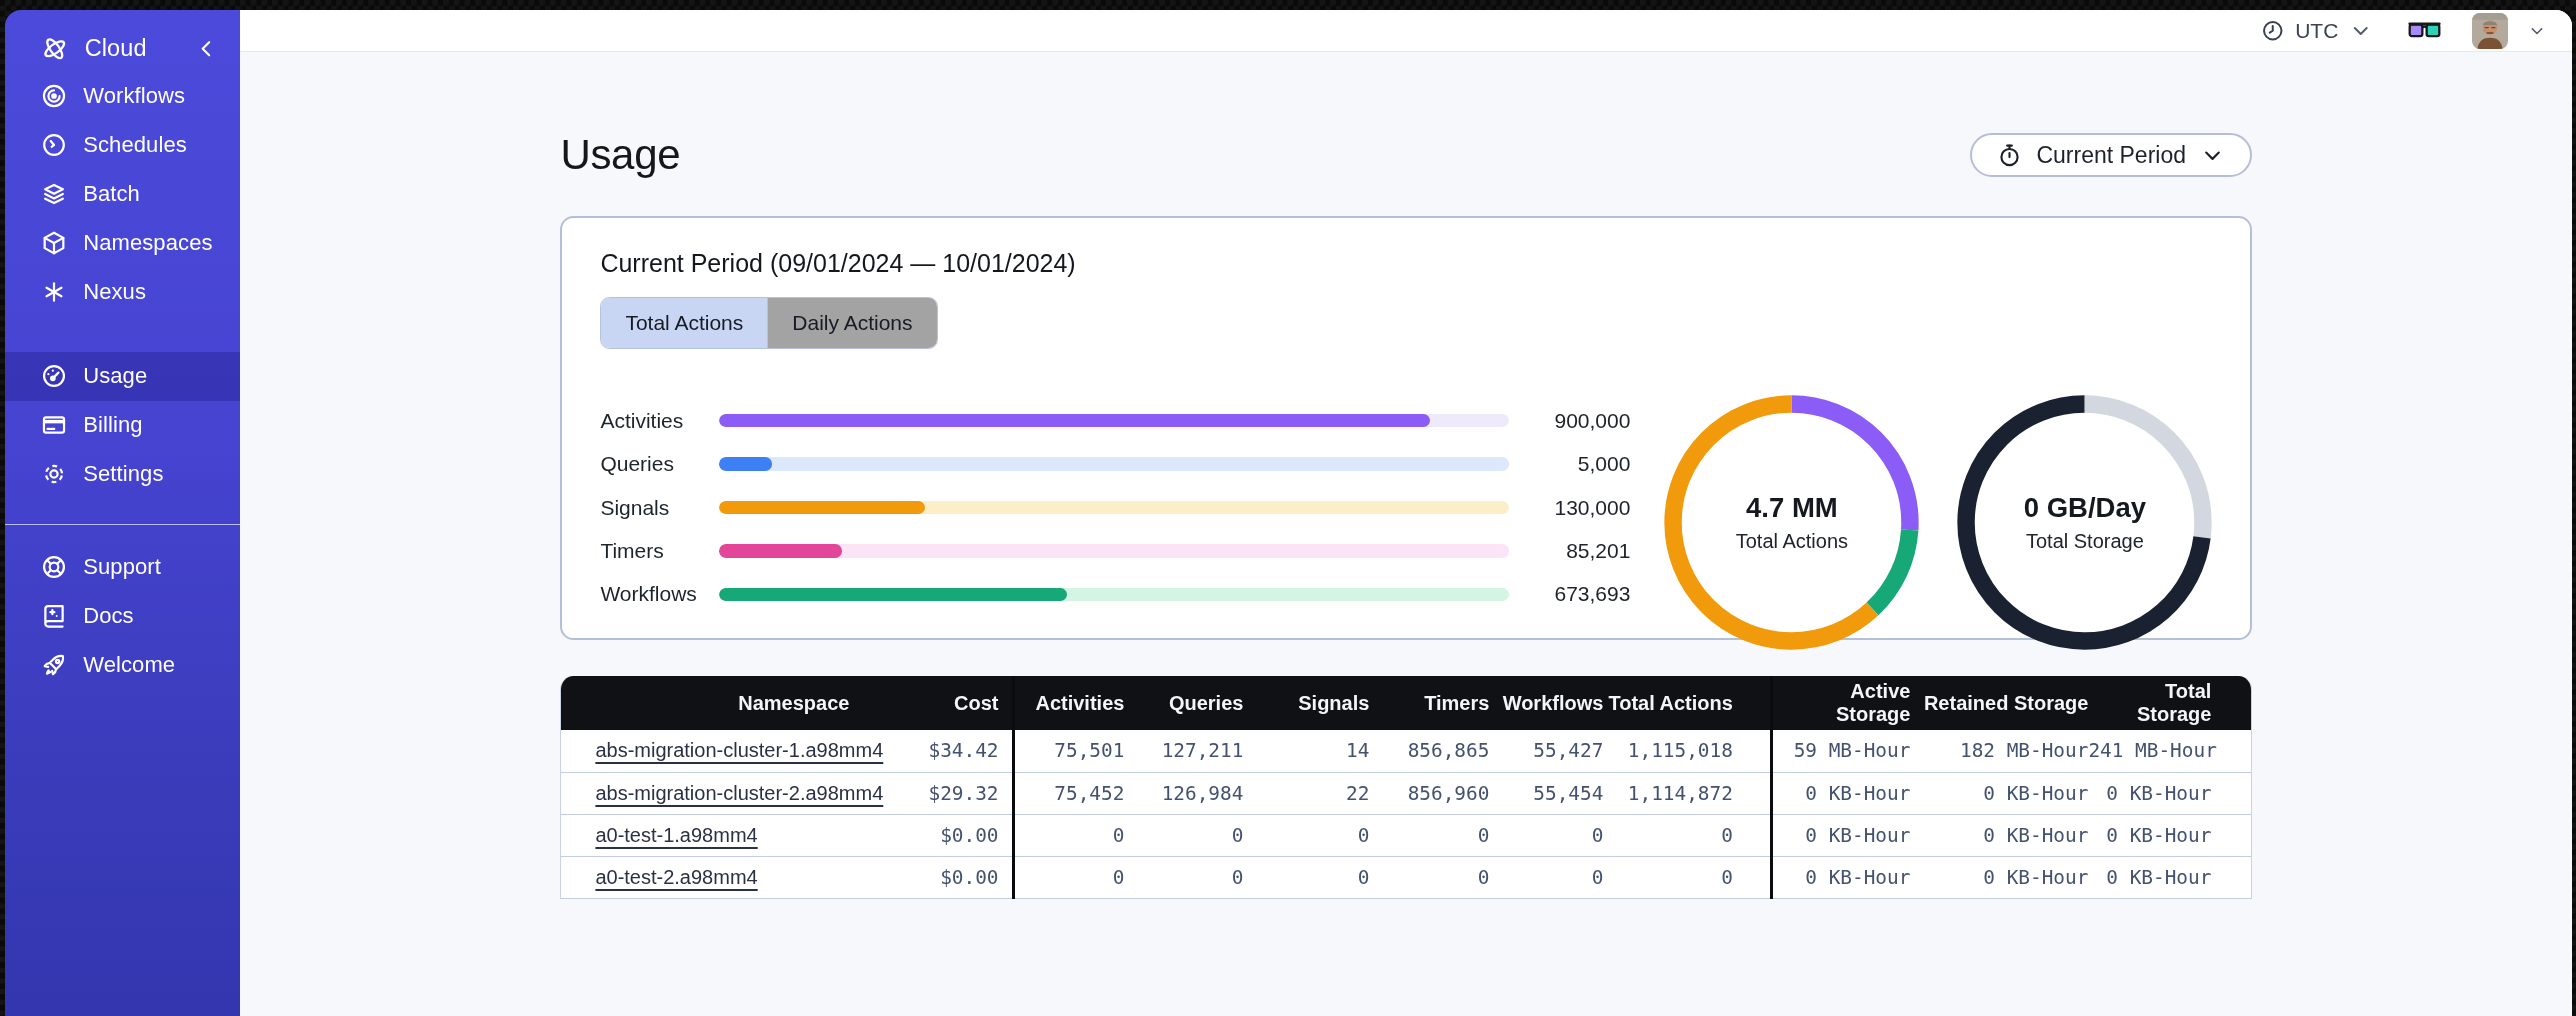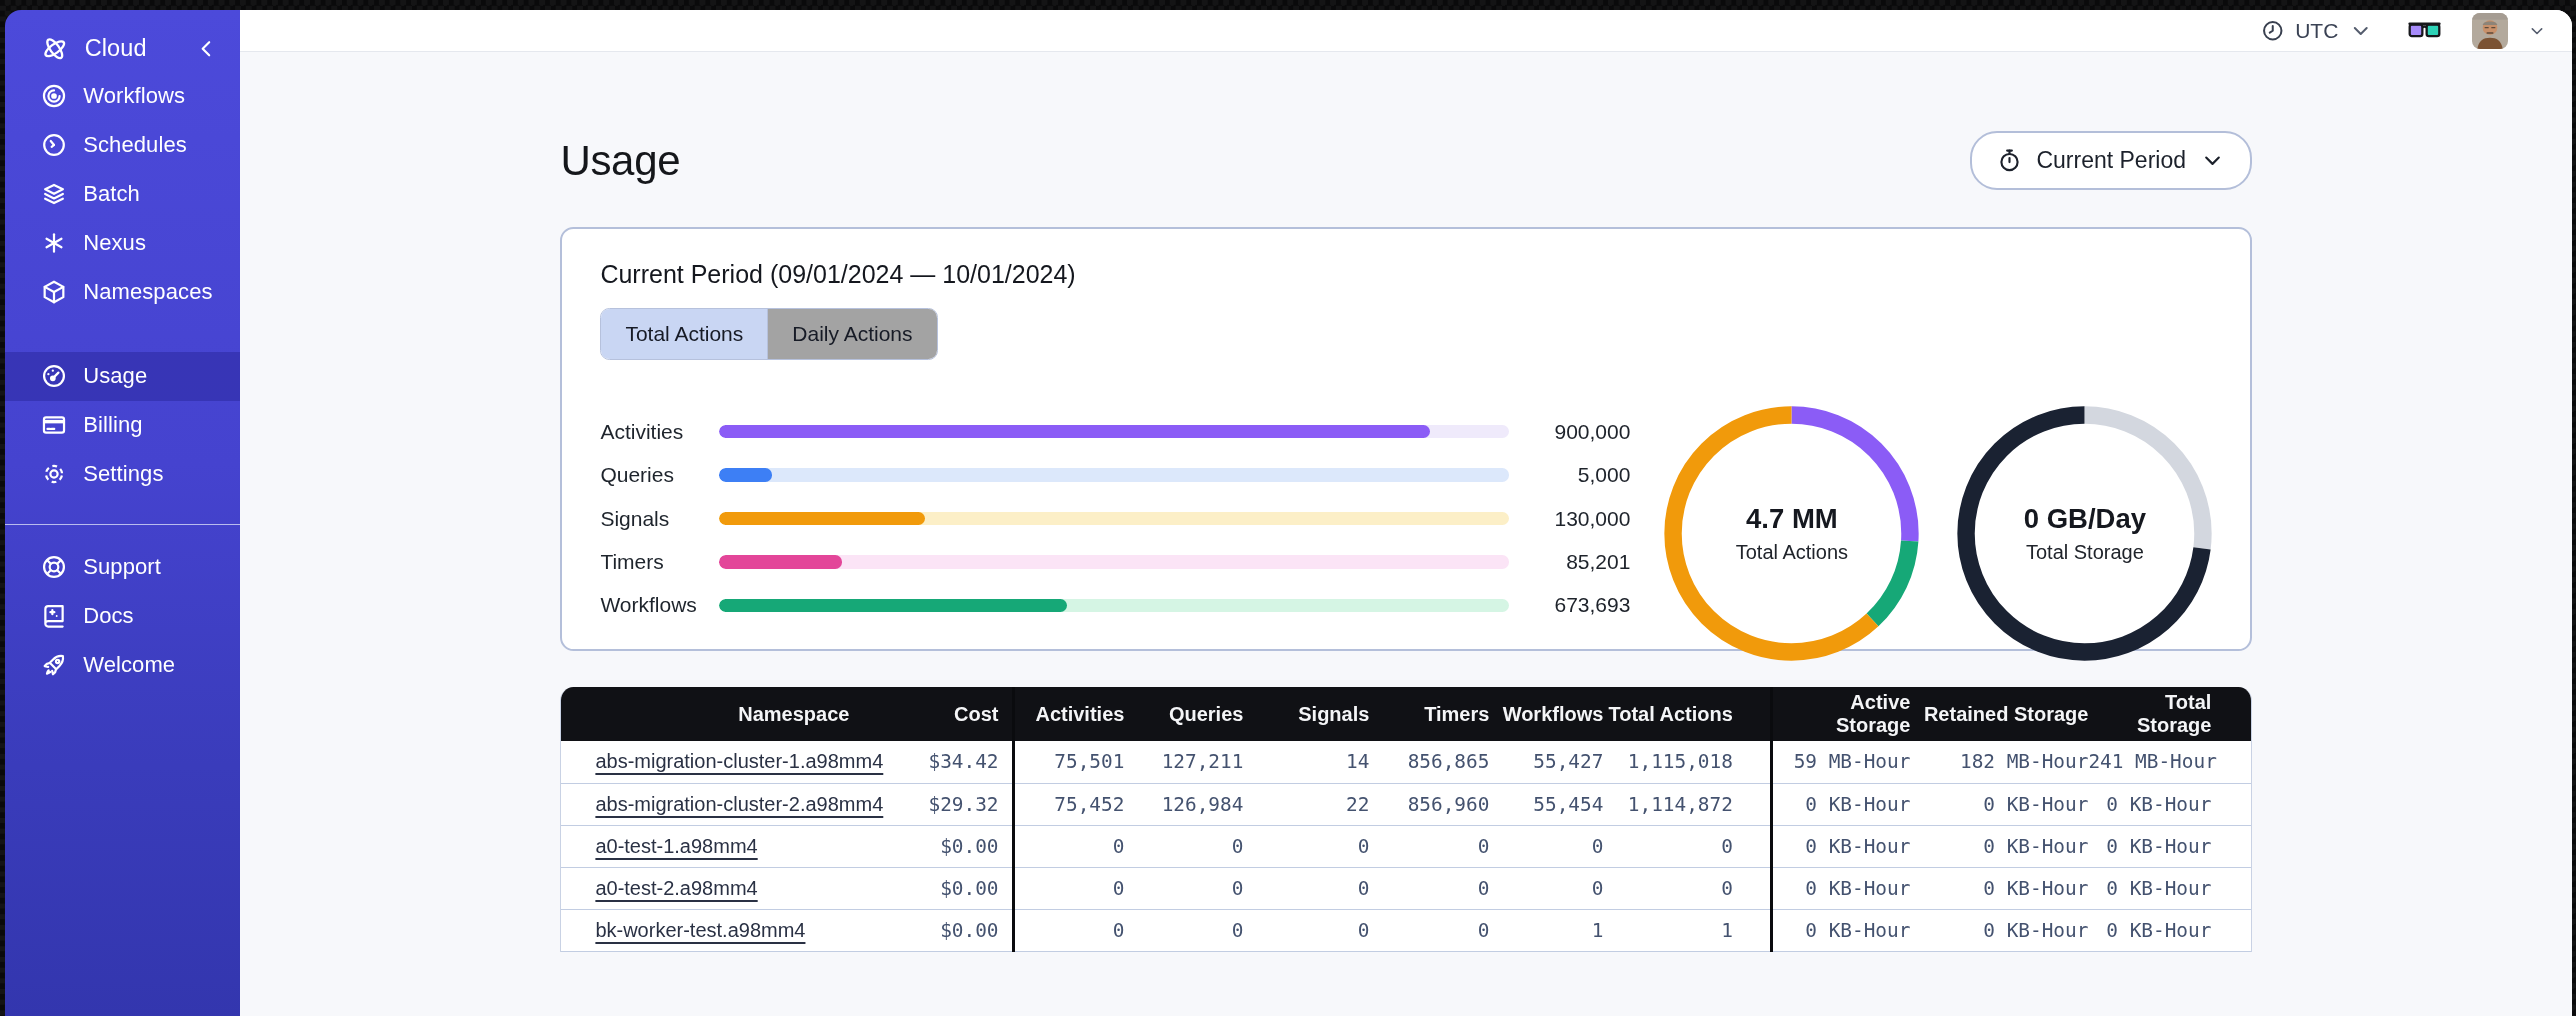--- a/index.html
+++ b/index.html
@@ -41,21 +41,21 @@
   .chev { width:20px; height:20px; color:#555d6e; }
   .glasses-btn { width:35px; height:28px; cursor:pointer; margin-left:9.4px; }
   .avatar { width:36px; height:36px; border-radius:8px; overflow:hidden; margin-left:6.7px; cursor:pointer; }
   .user-chev { width:20px; height:20px; color:#555d6e; cursor:pointer; margin-left:-5.4px; }
 
   .content { flex:1; overflow:hidden; }
   .content-inner { width:1692px; margin:0 auto; }
 
   .title-row { margin-top:79px; display:flex; align-items:center; justify-content:space-between; }
   .page-title { font-size:42px; font-weight:500; color:#15171b; letter-spacing:-0.3px; }
-  .period-btn { height:59px; background:#fff; border:2px solid #b3bed9; border-radius:27px;
+  .period-btn { height:44px; background:#fff; border:2px solid #b3bed9; border-radius:27px;
     display:flex; align-items:center; gap:13.4px; padding:0 24px; cursor:pointer; }
   .period-btn .icon { width:27px; height:27px; color:#1c212b; }
   .period-label { font-size:23px; font-weight:500; color:#1c212b; }
 
   .card { background:#fff; border:2px solid #b4bfda; border-radius:13.4px; }
   .usage-card { margin-top:37px; padding:31px 38px 0; height:424px; }
   .card-title { font-size:25px; font-weight:400; color:#14171e; }
 
   .tabs { display:inline-flex; margin-top:19px; border:1.3px solid #b6c1dc; border-radius:9.4px; overflow:hidden; }
   .tab { height:50px; padding:0 24px; display:flex; align-items:center; font-size:21px; font-weight:500;
@@ -145,36 +145,36 @@
                 <path d="M12 4.2 19.6 8 12 11.8 4.4 8Z"></path>
                 <path d="M4.4 12 12 15.8 19.6 12"></path>
                 <path d="M4.4 16 12 19.8 19.6 16"></path>
               </svg>
             </span>
       <span class="label">Batch</span>
           </div>
           <div class="side-item">
             <span class="icon">
               <svg viewBox="0 0 24 24" fill="none" stroke="currentColor" stroke-width="1.9" stroke-linecap="round" stroke-linejoin="round">
+                <path d="M12 3.2 20 7.6v8.8L12 20.8 4 16.4V7.6Z"></path>
+                <path d="M4 7.6 12 12l8-4.4"></path>
+                <path d="M12 12v8.8"></path>
+              </svg>
+            </span>
+      <span class="label">Namespaces</span>
+          </div>
+          <div class="side-item">
+            <span class="icon">
+              <svg viewBox="0 0 24 24" fill="none" stroke="currentColor" stroke-width="1.9" stroke-linecap="round" stroke-linejoin="round">
                 <path d="M12 4.6v14.8"></path>
                 <path d="M5.6 8.3l12.8 7.4"></path>
                 <path d="M18.4 8.3 5.6 15.7"></path>
               </svg>
             </span>
       <span class="label">Nexus</span>
-          </div>
-          <div class="side-item">
-            <span class="icon">
-              <svg viewBox="0 0 24 24" fill="none" stroke="currentColor" stroke-width="1.9" stroke-linecap="round" stroke-linejoin="round">
-                <path d="M12 3.2 20 7.6v8.8L12 20.8 4 16.4V7.6Z"></path>
-                <path d="M4 7.6 12 12l8-4.4"></path>
-                <path d="M12 12v8.8"></path>
-              </svg>
-            </span>
-      <span class="label">Namespaces</span>
           </div>
         </div>
         <div class="side-group g2">
           <div class="side-item active">
             <span class="icon">
               <svg viewBox="0 0 24 24" fill="none" stroke="currentColor" stroke-width="1.9" stroke-linecap="round" stroke-linejoin="round">
                 <circle cx="12" cy="12" r="8.5"></circle>
                 <path d="m11.4 13.6 4.4-4.5"></path>
                 <circle cx="11" cy="14" r="1.5" fill="currentColor"></circle>
                 <circle cx="7.2" cy="10.4" r="1" fill="currentColor" stroke="none"></circle>
@@ -451,33 +451,20 @@
                   <td class="divider">0</td>
                   <td>0</td>
                   <td>0</td>
                   <td>0</td>
                   <td>0</td>
                   <td>0</td>
                   <td class="divider">0 KB-Hour</td>
                   <td>0 KB-Hour</td>
                   <td>0 KB-Hour</td>
                 </tr>
-                <tr>
-                  <td><a class="ns-link">bk-worker-test.a98mm4</a></td>
-                  <td>$0.00</td>
-                  <td class="divider">0</td>
-                  <td>0</td>
-                  <td>0</td>
-                  <td>0</td>
-                  <td>1</td>
-                  <td>1</td>
-                  <td class="divider">0 KB-Hour</td>
-                  <td>0 KB-Hour</td>
-                  <td>0 KB-Hour</td>
-                </tr>
               </tbody>
           </table>
         </section>
       </div>
     </div>
   </div>
 </div>
 
 
 </body></html>

